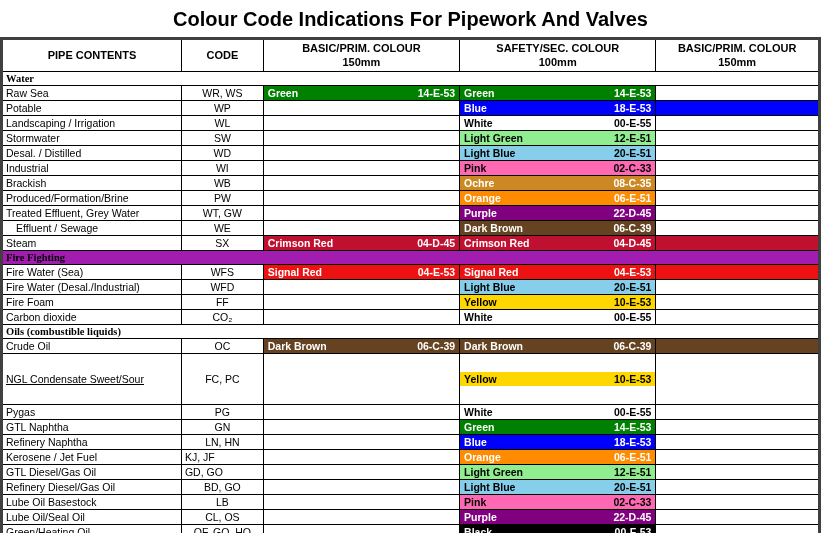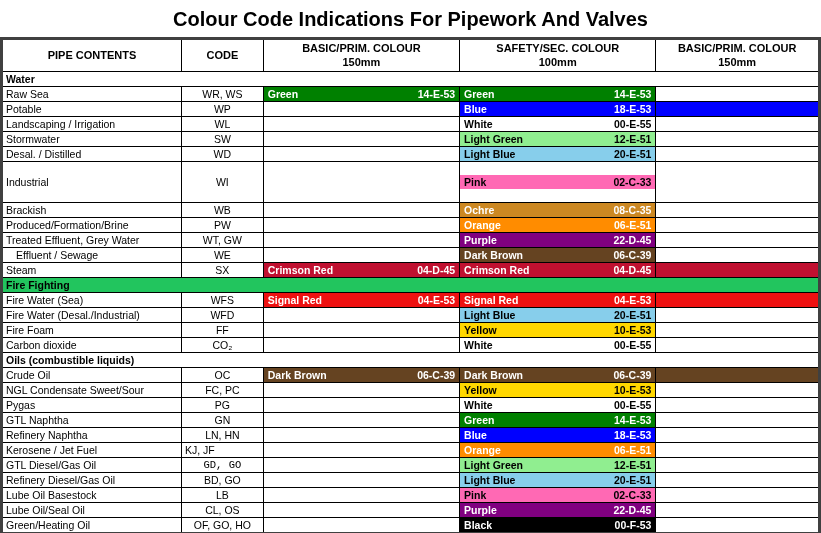--- a/index.html
+++ b/index.html
@@ -38,20 +38,21 @@
     }
     .col-pipe { width: 22%; }
     .col-code { width: 10%; text-align: center; }
     .col-basic1 { width: 24%; text-align: center; }
     .col-safety { width: 24%; text-align: center; }
     .col-basic2 { width: 20%; text-align: center; }
 
     .section-header td {
       font-weight: bold;
       background: #fff;
+      font-family: Liberation Serif, serif;
     }
   </style>
 </head>
 <body>
 
 <div class="page-title">Colour Code Indications For Pipework And Valves</div>
 
 <table>
   <thead>
     <tr>
@@ -127,21 +128,21 @@
       <td class="col-basic1" style="padding:0;"></td>
       <td class="col-safety" style="padding:0;">
           <div style="background:#87CEEB;color:#000;display:flex;justify-content:space-between;padding:1px 4px;font-weight:bold;font-size:10.5px;">
             <span>Light Blue</span>
             <span>20-E-51</span>
           </div>
         </td>
       <td class="col-basic2" style="padding:0;"></td>
     </tr>
       <tr>
-      <td class="col-pipe" style="padding:14px 3px;">Industrial</td>
+      <td class="col-pipe" style="padding:1px 3px;">Industrial</td>
       <td class="col-code" style="">WI</td>
       <td class="col-basic1" style="padding:0;"></td>
       <td class="col-safety" style="padding:0;">
           <div style="background:#FF69B4;color:#000;display:flex;justify-content:space-between;padding:1px 4px;font-weight:bold;font-size:10.5px;">
             <span>Pink</span>
             <span>02-C-33</span>
           </div>
         </td>
       <td class="col-basic2" style="padding:0;"></td>
     </tr>
@@ -206,21 +207,21 @@
           <div style="background:#C01030;color:#fff;display:flex;justify-content:space-between;padding:1px 4px;font-weight:bold;font-size:10.5px;">
             <span>Crimson Red</span>
             <span>04-D-45</span>
           </div>
         </td>
       <td class="col-basic2" style="padding:0;">
           <div style="background:#C01030;height:14px;"></div>
         </td>
     </tr>
       <tr class="section-header">
-        <td colspan="5" style="font-weight:bold;background:#22c55e;"><b>Fire Fighting</b></td>
+        <td colspan="5" style="font-weight:bold;background:#a21caf;"><b>Fire Fighting</b></td>
       </tr>
       <tr>
       <td class="col-pipe" style="padding:1px 3px;">Fire Water (Sea)</td>
       <td class="col-code" style="text-align:center;">WFS</td>
       <td class="col-basic1" style="padding:0;">
           <div style="background:#EE1111;color:#fff;display:flex;justify-content:space-between;padding:1px 4px;font-weight:bold;font-size:10.5px;">
             <span>Signal Red</span>
             <span>04-E-53</span>
           </div>
         </td>
@@ -286,21 +287,21 @@
           <div style="background:#654321;color:#fff;display:flex;justify-content:space-between;padding:1px 4px;font-weight:bold;font-size:10.5px;">
             <span>Dark Brown</span>
             <span>06-C-39</span>
           </div>
         </td>
       <td class="col-basic2" style="padding:0;">
           <div style="background:#654321;height:14px;"></div>
         </td>
     </tr>
       <tr>
-      <td class="col-pipe" style="padding:1px 3px;">NGL Condensate Sweet/Sour</td>
+      <td class="col-pipe" style="padding:19px 3px;text-decoration:underline;">NGL Condensate Sweet/Sour</td>
       <td class="col-code" style="text-align:center;">FC, PC</td>
       <td class="col-basic1" style="padding:0;"></td>
       <td class="col-safety" style="padding:0;">
           <div style="background:#FFD700;color:#000;display:flex;justify-content:space-between;padding:1px 4px;font-weight:bold;font-size:10.5px;">
             <span>Yellow</span>
             <span>10-E-53</span>
           </div>
         </td>
       <td class="col-basic2" style="padding:0;"></td>
     </tr>
@@ -347,21 +348,21 @@
       <td class="col-safety" style="padding:0;">
           <div style="background:#FF8C00;color:#fff;display:flex;justify-content:space-between;padding:1px 4px;font-weight:bold;font-size:10.5px;">
             <span>Orange</span>
             <span>06-E-51</span>
           </div>
         </td>
       <td class="col-basic2" style="padding:0;"></td>
     </tr>
       <tr>
       <td class="col-pipe" style="padding:1px 3px;">GTL Diesel/Gas Oil</td>
-      <td class="col-code" style="text-align:center;font-family:Liberation Mono, monospace;">GD, GO</td>
+      <td class="col-code" style="text-align:left;">GD, GO</td>
       <td class="col-basic1" style="padding:0;"></td>
       <td class="col-safety" style="padding:0;">
           <div style="background:#90EE90;color:#000;display:flex;justify-content:space-between;padding:1px 4px;font-weight:bold;font-size:10.5px;">
             <span>Light Green</span>
             <span>12-E-51</span>
           </div>
         </td>
       <td class="col-basic2" style="padding:0;"></td>
     </tr>
       <tr>

